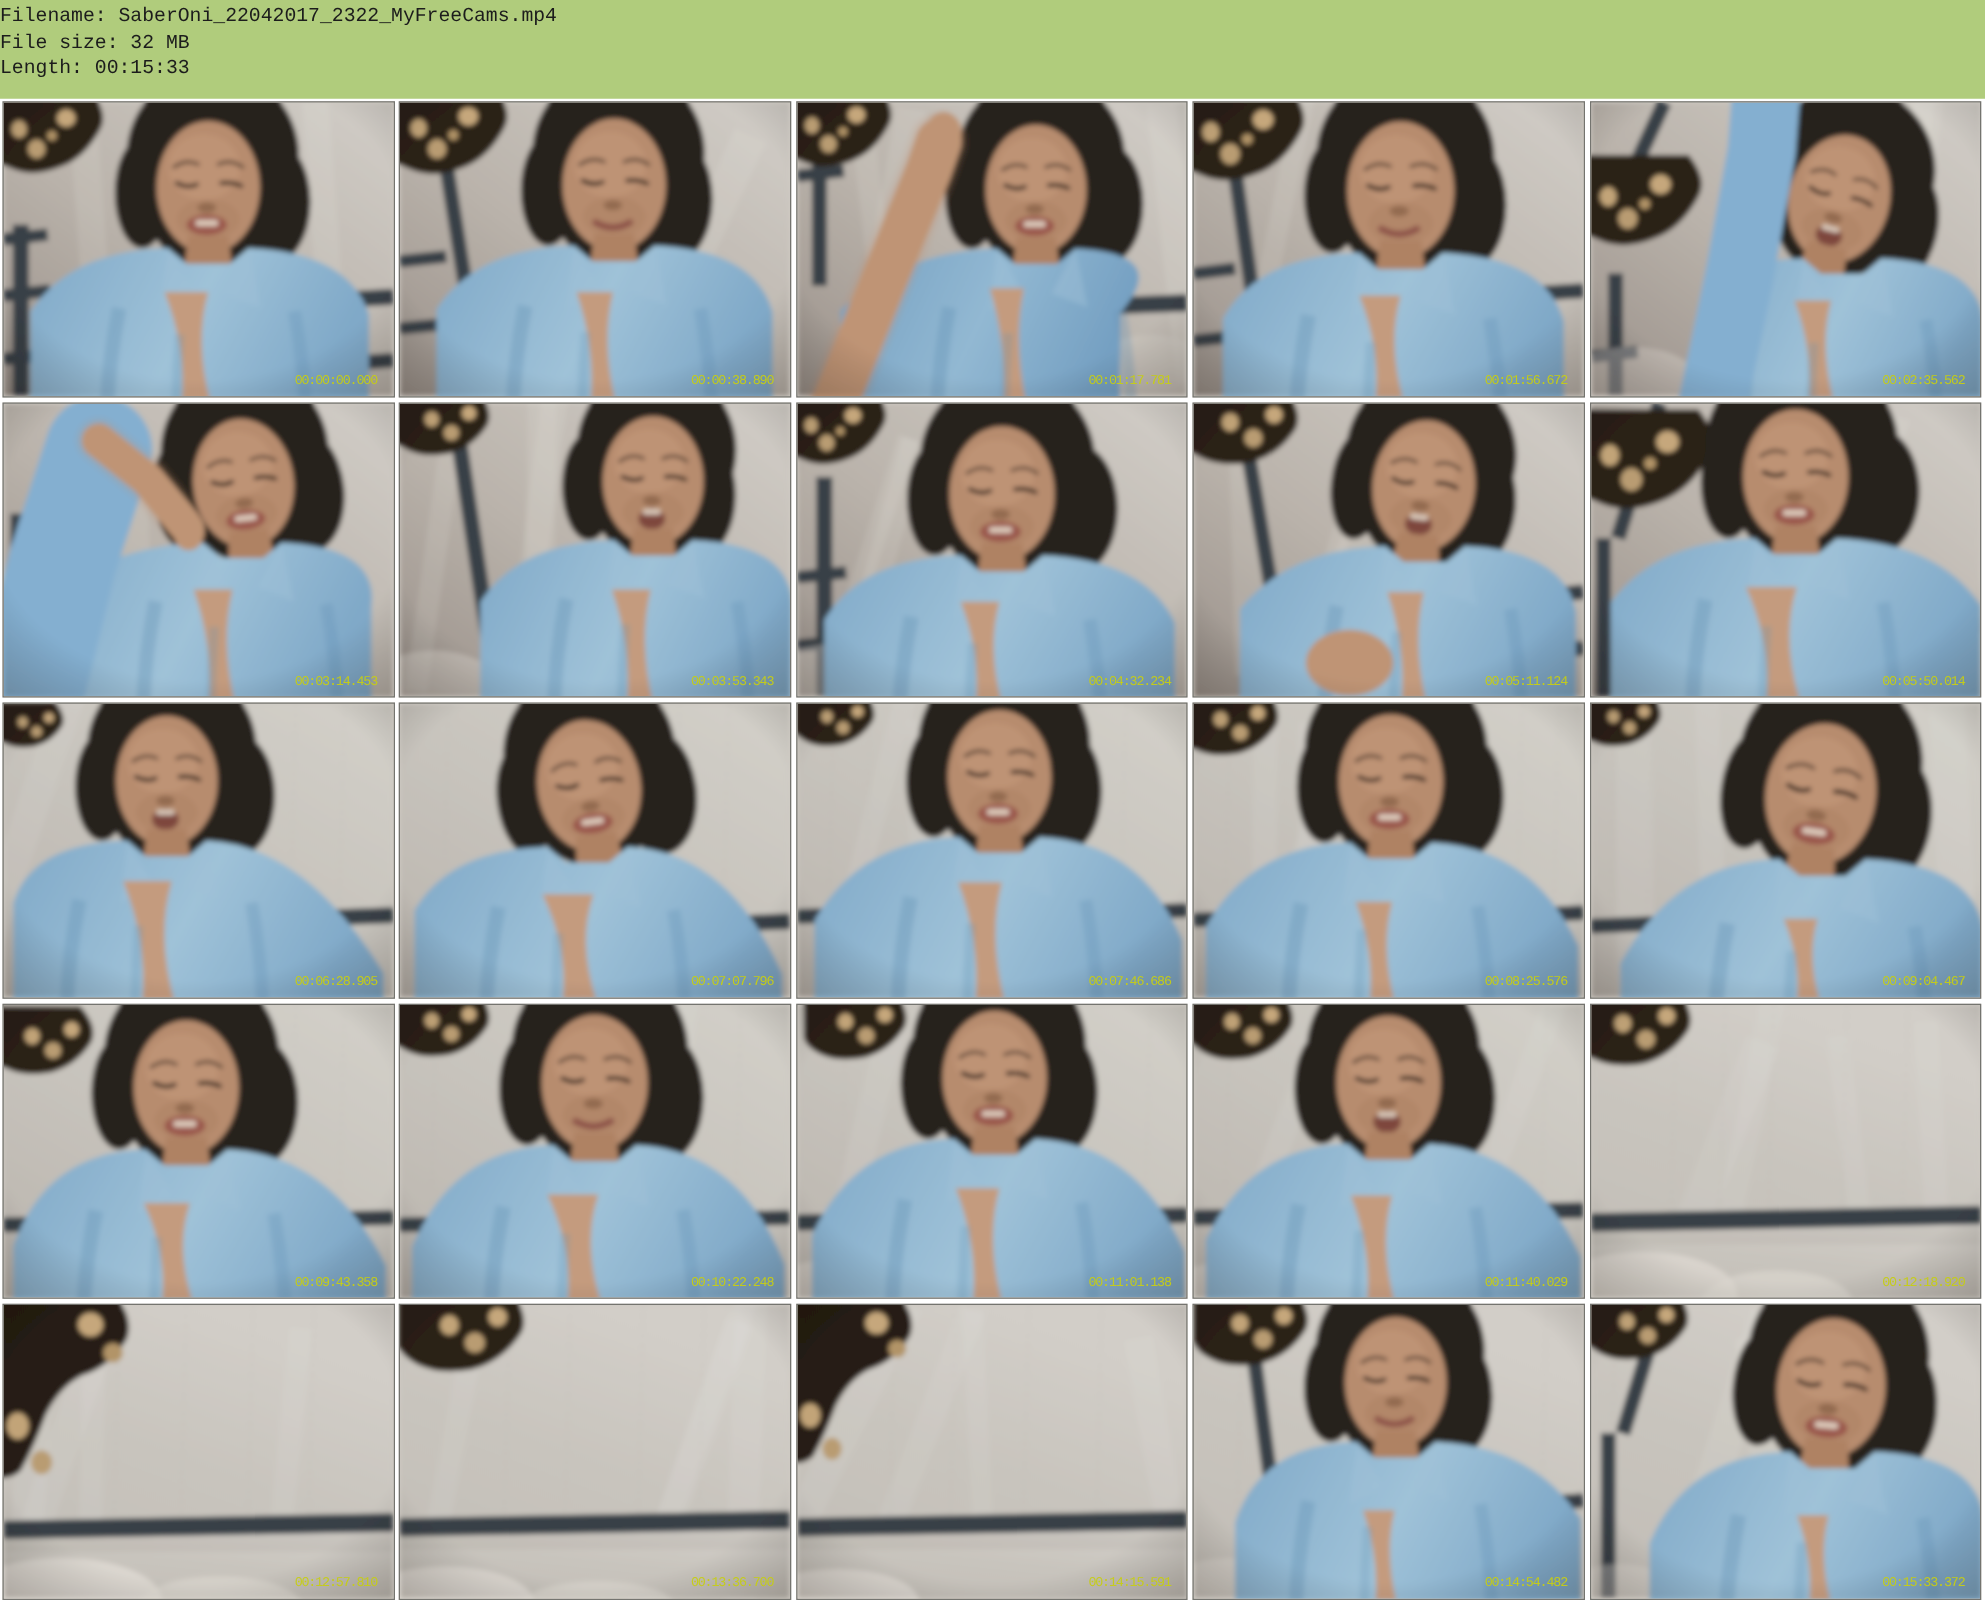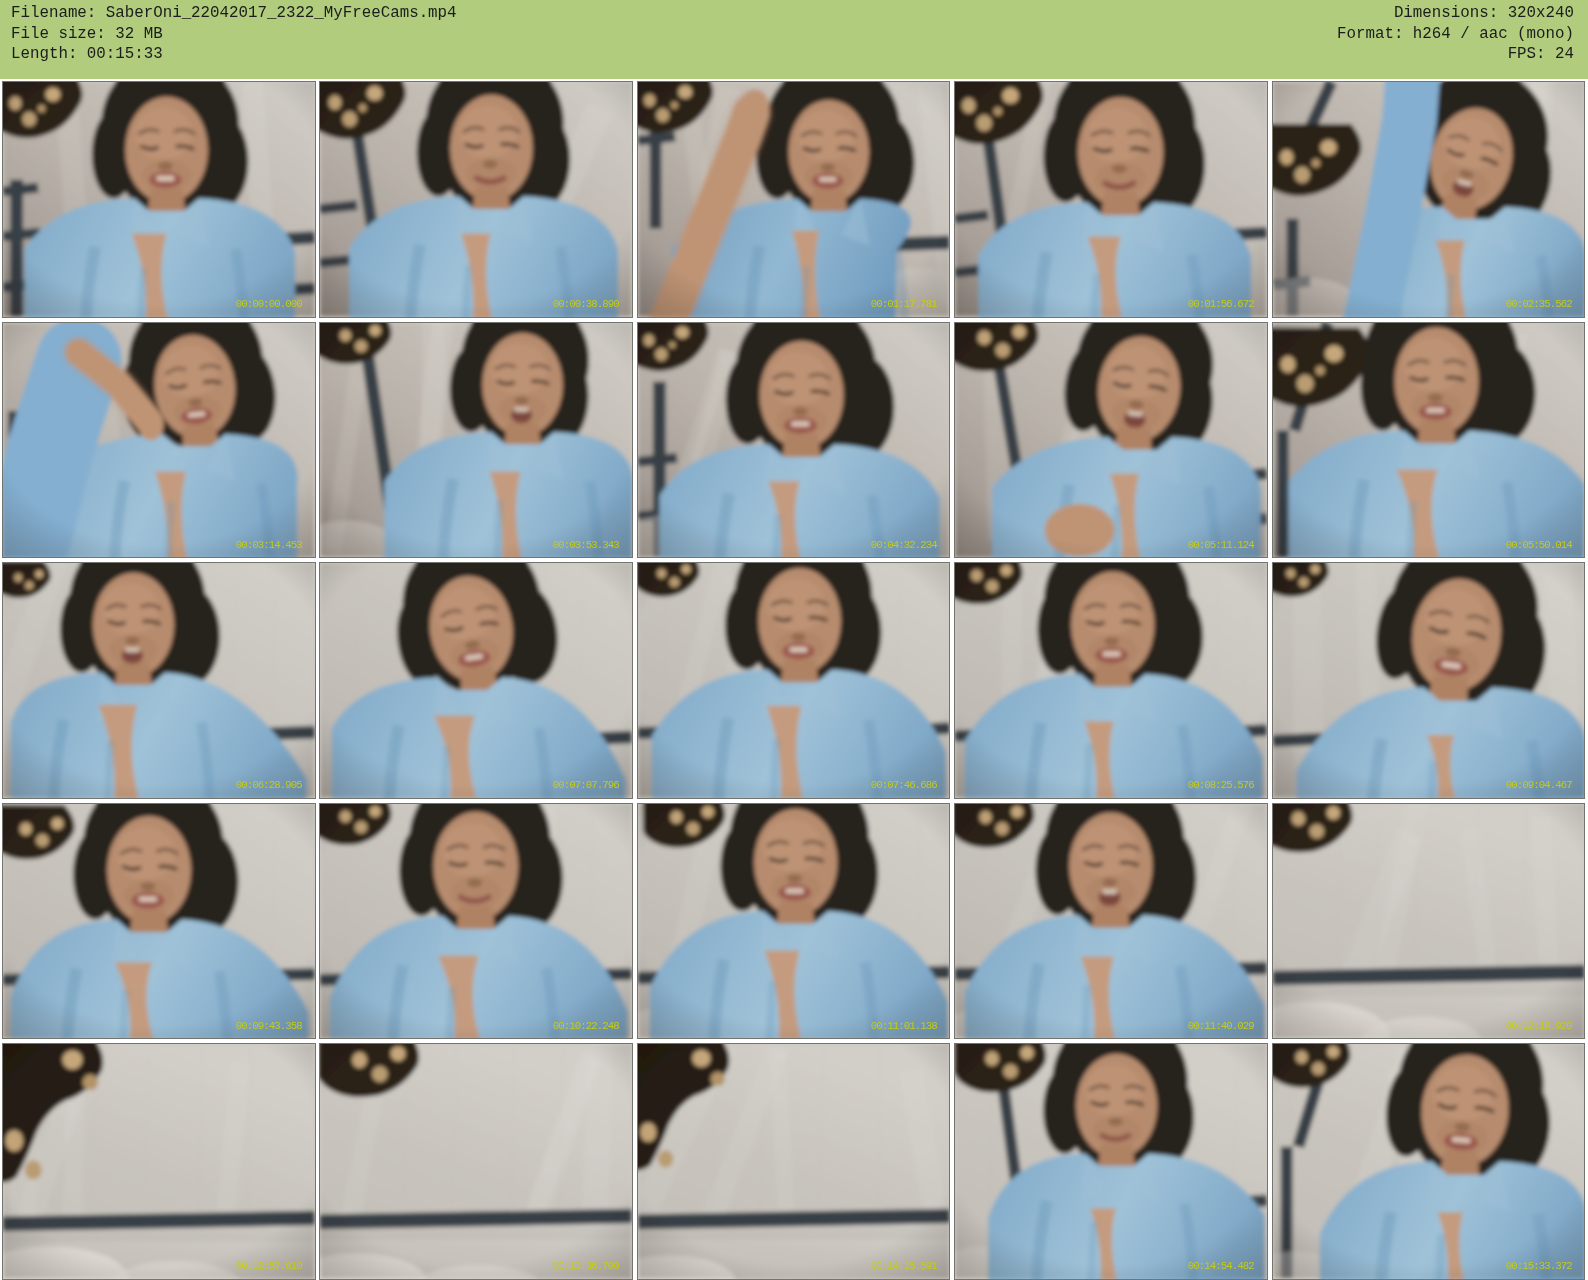--- a/index.html
+++ b/index.html
@@ -1,17 +1,17 @@
 <!DOCTYPE html>
 <html><head><meta charset="utf-8">
 <style>
 html,body{margin:0;padding:0;background:#ffffff;width:1588px;height:1280px;overflow:hidden;}
 #hdr{position:absolute;left:0;top:0;width:1588px;height:79px;background:#b0cc7c;
  font-family:"Liberation Mono",monospace;font-size:15.8px;line-height:20.6px;color:#1c1c1c;}
-#hl{position:absolute;left:11px;top:3px;white-space:pre;}
+#hl{position:absolute;left:0;top:3px;white-space:pre;}
 #hr{position:absolute;right:14px;top:3px;text-align:right;white-space:pre;}
 .cell{position:absolute;width:313.6px;height:236.6px;border:1px solid #74746f;box-sizing:border-box;background:#cfcac3;overflow:hidden;}
 .cell svg{display:block;width:100%;height:100%;}
 </style></head>
 <body>
 <svg width="0" height="0" style="position:absolute">
 <defs>
 <filter id="soft" x="-5%" y="-5%" width="110%" height="110%">
         <feGaussianBlur stdDeviation="2.2"></feGaussianBlur>
       </filter>
@@ -36,23 +36,20 @@
 <radialGradient id="vig" cx="0.5" cy="0.42" r="0.75">
  <stop offset="0.7" stop-color="#000000" stop-opacity="0"></stop>
  <stop offset="1" stop-color="#1c140c" stop-opacity="0.22"></stop>
 </radialGradient>
 </defs>
   </svg>
 <div id="hdr">
 <div id="hl">Filename: SaberOni_22042017_2322_MyFreeCams.mp4
 File size: 32 MB
 Length: 00:15:33</div>
-<div id="hr">Dimensions: 320x240
-Format: h264 / aac (mono)
-FPS: 24</div>
 </div>
 <div class="cell" style="left:2.0px;top:81.0px;">
     <svg viewBox="0 0 320 240" preserveAspectRatio="none">
       <g filter="url(#soft)">
         <rect width="320" height="240" fill="url(#bgA)"></rect>
         <line x1="66" y1="22" x2="81" y2="232" stroke="#f0ede7" stroke-opacity="0.13" stroke-width="23"></line>
         <line x1="151" y1="11" x2="170" y2="208" stroke="#f0ede7" stroke-opacity="0.13" stroke-width="16"></line>
         <line x1="256" y1="-1" x2="270" y2="189" stroke="#f0ede7" stroke-opacity="0.13" stroke-width="22"></line>
         <line x1="14" y1="100" x2="14" y2="240" stroke="#383f46" stroke-width="13" stroke-opacity="1.0"></line>
         <line x1="0" y1="112" x2="36" y2="108" stroke="#383f46" stroke-width="10" stroke-opacity="1.0"></line>

